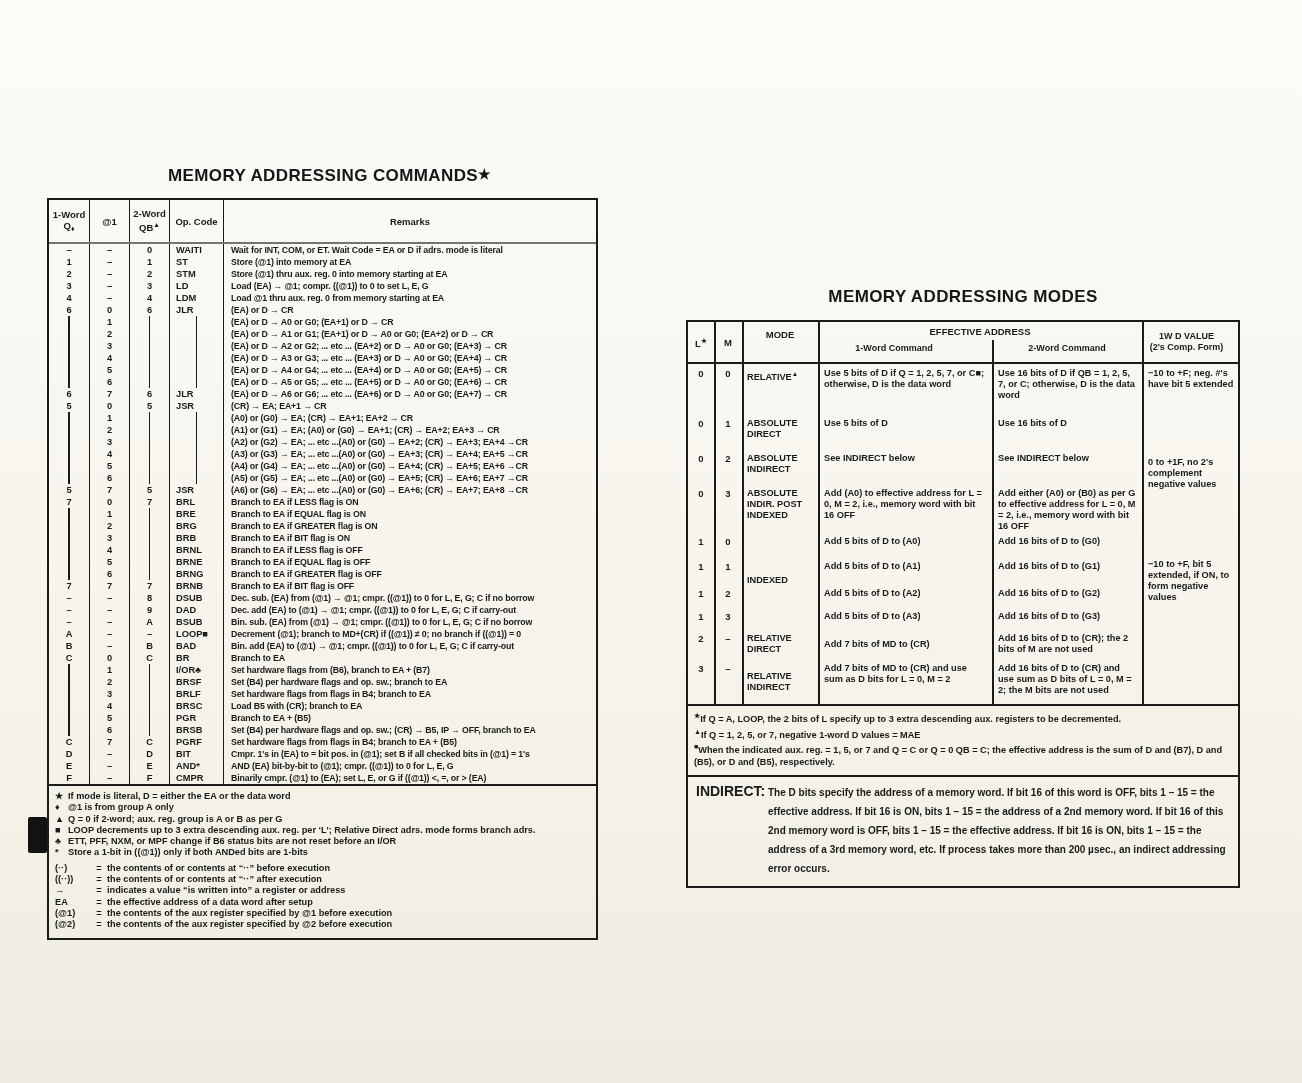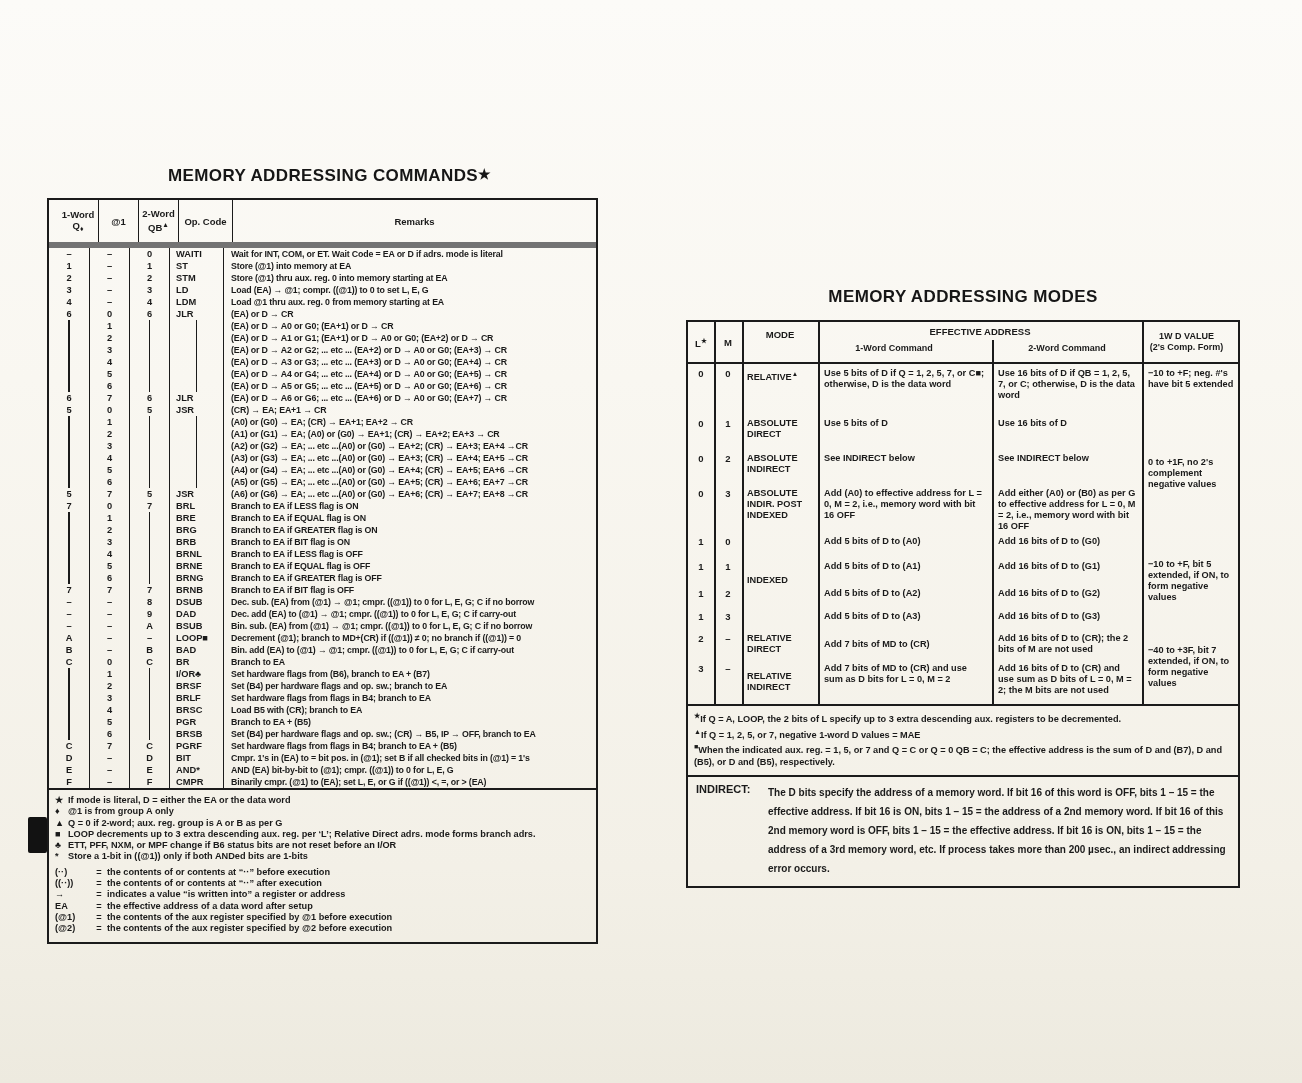--- a/index.html
+++ b/index.html
@@ -9,21 +9,21 @@
     background:linear-gradient(180deg,#fcfbf8 0%,#f9f7f1 35%,#f3f0e7 80%,#edeadf 100%);
   }
   sup{font-size:70%;}
   
   .title{position:absolute;text-align:center;font-size:17px;font-weight:700;letter-spacing:.4px;color:#161616;}
   .title-left{left:54px;width:551px;top:166px;}
   .title-right{left:686px;width:554px;top:287px;}
   .title .star{font-size:14px;vertical-align:2px;}
   
   .ltable{position:absolute;left:47px;top:198px;width:551px;border:2.5px solid #1b1b1b;box-sizing:border-box;}
-  .lhead{display:grid;grid-template-columns:41px 40px 40px 54px 1fr;height:42px;border-bottom:6px solid #737373;padding-left:9px;}
+  .lhead{display:grid;grid-template-columns:41px 40px 40px 54px 1fr;height:42px;border-bottom:2px solid #737373;}
   .lh{border-right:1.5px solid #1b1b1b;display:flex;flex-direction:column;align-items:center;justify-content:center;
       font-size:9.5px;font-weight:700;line-height:11px;text-align:center;}
   .lh:last-child{border-right:none;}
   .sub-mark{font-size:7px;vertical-align:-2px;}
   .lbody{}
   .lrow{display:grid;grid-template-columns:41px 40px 40px 54px 1fr;height:12px;}
   .c{border-right:1.5px solid #1b1b1b;height:100%;display:flex;align-items:center;justify-content:center;
      font-size:9.3px;font-weight:700;box-sizing:border-box;}
   .cop{justify-content:flex-start;padding-left:6px;}
   .crem{border-right:none;justify-content:flex-start;padding-left:7px;font-size:8.8px;letter-spacing:-.15px;
@@ -54,21 +54,21 @@
   .vsep{position:absolute;top:0;bottom:0;width:1.5px;background:#1b1b1b;}
   .bc{font-size:9.2px;font-weight:700;line-height:11px;padding:4px 5px 0 6px;box-sizing:border-box;}
   .bnum{text-align:center;padding:4px 0 0 0;font-size:9.5px;font-weight:700;}
   .bmode{padding:4px 2px 0 5px;}
   .bdv{padding:4px 2px 0 6px;}
   .vcent{display:flex;align-items:center;padding-top:0;}
   .rfoot{border-top:2px solid #1b1b1b;padding:4px 8px 6px 6px;}
   .rfnote{font-size:9.2px;font-weight:700;line-height:11.6px;}
   .rfnote sup{font-size:7px;}
   .indirect{border-top:2px solid #1b1b1b;padding:6px 8px 8px 8px;display:flex;}
-  .ind-label{flex:0 0 72px;font-size:11px;font-weight:700;}
+  .ind-label{flex:0 0 72px;font-size:14px;font-weight:700;}
   .ind-text{font-size:10px;font-weight:700;line-height:19px;}
   
   .edge-mark{position:absolute;left:28px;top:817px;width:19px;height:36px;background:#121212;border-radius:2px;}
 </style>
 </head>
 <body>
 
 <div class="edge-mark"></div>
 
 <div class="title title-left">
@@ -617,21 +617,20 @@
     <div class="bc" style="grid-area:5/5">Add 16 bits of D to (G0)</div>
     <div class="bc" style="grid-area:6/5">Add 16 bits of D to (G1)</div>
     <div class="bc" style="grid-area:7/5">Add 16 bits of D to (G2)</div>
     <div class="bc" style="grid-area:8/5">Add 16 bits of D to (G3)</div>
     <div class="bc" style="grid-area:9/5">Add 16 bits of D to (CR); the 2 bits of M are not used</div>
     <div class="bc" style="grid-area:10/5">Add 16 bits of D to (CR) and use sum as D bits of L = 0, M = 2; the M bits are not used</div>
 
     <div class="bc bdv" style="grid-area:1/6">−10 to +F; neg. #'s have bit 5 extended</div>
     <div class="bc bdv vcent" style="grid-area:2/6/5/7">0 to +1F, no 2's complement negative values</div>
     <div class="bc bdv vcent" style="grid-area:5/6/9/7">−10 to +F, bit 5 extended, if ON, to form negative values</div>
-    <div class="bc bdv vcent" style="grid-area:9/6/11/7">−40 to +3F, bit 7 extended, if ON, to form negative values</div>
   </div>
 
   <div class="rfoot">
 
       <div class="rfnote"><sup>★</sup><span>If Q = A, LOOP, the 2 bits of L specify up to 3 extra descending aux. registers to be decremented.</span></div>
 
       <div class="rfnote"><sup>▲</sup><span>If Q = 1, 2, 5, or 7, negative 1-word D values = MAE</span></div>
 
       <div class="rfnote"><sup>■</sup><span>When the indicated aux. reg. = 1, 5, or 7 and Q = C or Q = 0 QB = C; the effective address is the sum of D and (B7), D and (B5), or D and (B5), respectively.</span></div>
     </div>

